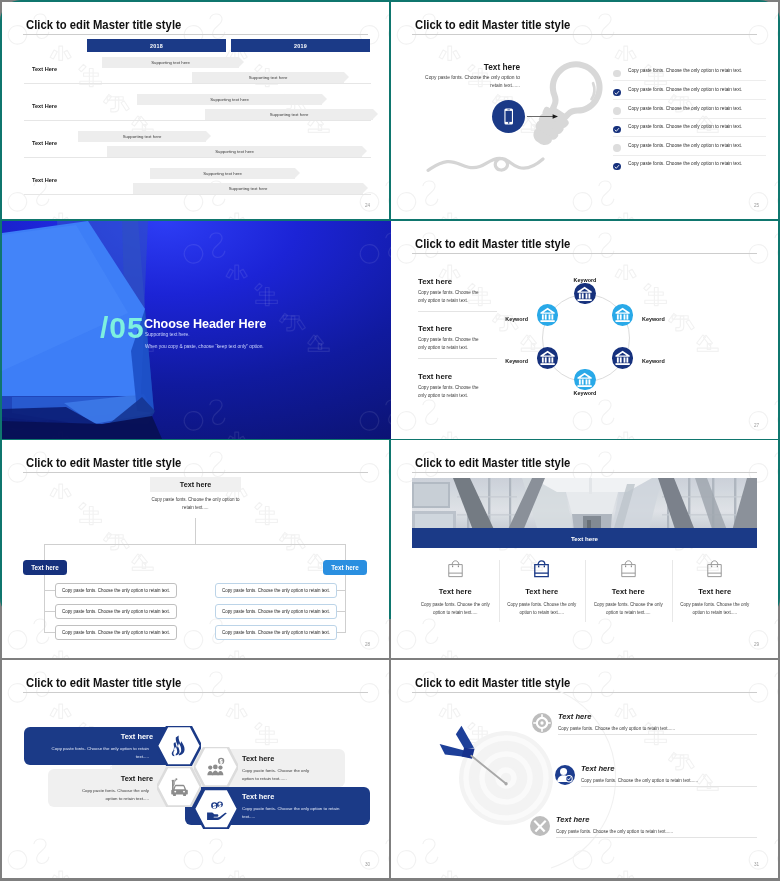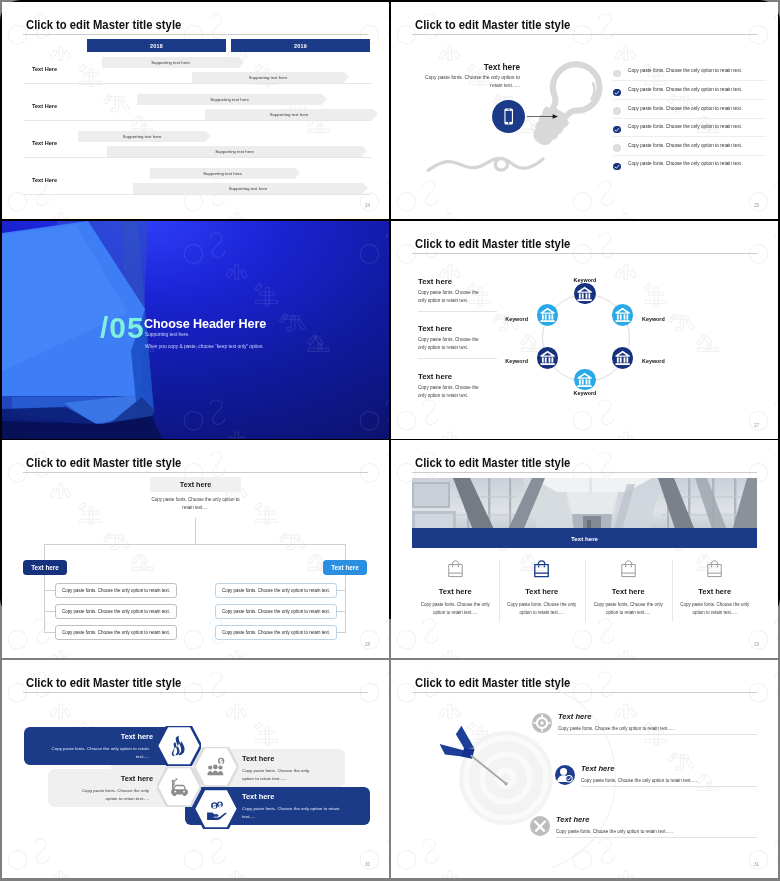--- a/index.html
+++ b/index.html
@@ -1,17 +1,17 @@
 <!DOCTYPE html>
 <html><head>
 <meta charset="utf-8">
 <style>
   html,body{margin:0;padding:0;background:#7f7f7f;}
   body{width:780px;height:881px;font-family:"Liberation Sans",sans-serif;overflow:hidden;}
-  .grid{position:relative;width:780px;height:619px;background:#000000;border-radius:21px;}
+  .grid{position:relative;width:780px;height:619px;background:#0f766e;border-radius:21px;}
   .slide{position:absolute;background:#ffffff;overflow:hidden;}
   .slide > *:not(.wm){position:absolute;z-index:2;}
   .sl-title{position:absolute;left:24px;top:15.5px;font-size:12.7px;font-weight:bold;color:#111;letter-spacing:0;white-space:nowrap;transform:scaleX(0.888);transform-origin:0 0;}
   .sl-rule{position:absolute;left:21px;width:345px;top:32px;height:1px;background:#cdcdcd;}
   .pgnum{position:absolute;right:19px;bottom:11px;font-size:4.6px;color:#9a9a9a;}
   .wm{position:absolute;left:0;top:0;width:100%;height:100%;pointer-events:none;z-index:1;}
 
   
   .s1-hdr{position:absolute;height:13px;background:#1b3a87;color:#fff;font-size:5.4px;font-weight:bold;
           display:flex;align-items:center;justify-content:center;letter-spacing:.2px;}
@@ -256,21 +256,21 @@
           <span style="position: absolute; left: 15px; top: 0.5px; font-size: 4.7px; color: rgb(43, 43, 43); white-space: nowrap;">Copy paste fonts. Choose the only option to retain text.</span>
         </div>
       </div>
 
     <div class="pgnum">25</div>
     <svg class="wm">
         <rect width="100%" height="100%" fill="url(#wmpat)"></rect>
       </svg>
   </div>
 
-  <div class="slide" id="s3" style="left:2px;top:221px;width:387px;height:218px;">
+  <div class="slide" id="s3" style="left:2px;top:221px;width:387px;height:218px;padding-left:40px;">
     <svg style="position:absolute;left:0;top:0;width:387px;height:218px;" viewBox="0 0 387 218">
       <polygon points="55,0 136,0 143,88 130,150 62,98" fill="#3157c8" opacity="0.55"></polygon>
       <polygon points="120,0 146,0 142,92 122,72" fill="#2f51c0" opacity="0.55"></polygon>
       <polygon points="0,12 86,0 143,88 139,175 0,189" fill="#3d7ef7"></polygon>
       <polygon points="0,14 74,4 126,92 0,150" fill="#4b8bfa" opacity="0.45"></polygon>
       <polygon points="0,175 139,175 143,88 152,190 35,200 0,196" fill="#1c40b4" opacity="0.9"></polygon>
       <polygon points="10,176 140,176 150,196 88,205 10,192" fill="#2a5ed2" opacity="0.85"></polygon>
       <polygon points="62,182 142,173 152,192 92,203" fill="#3d79e8" opacity="0.9"></polygon>
       <polygon points="129,130 143,88 152,192 135,190" fill="#1e51c8" opacity="0.95"></polygon>
       <polygon points="0,188 64,186 98,205 0,207" fill="#0b1d76" opacity="0.9"></polygon>

